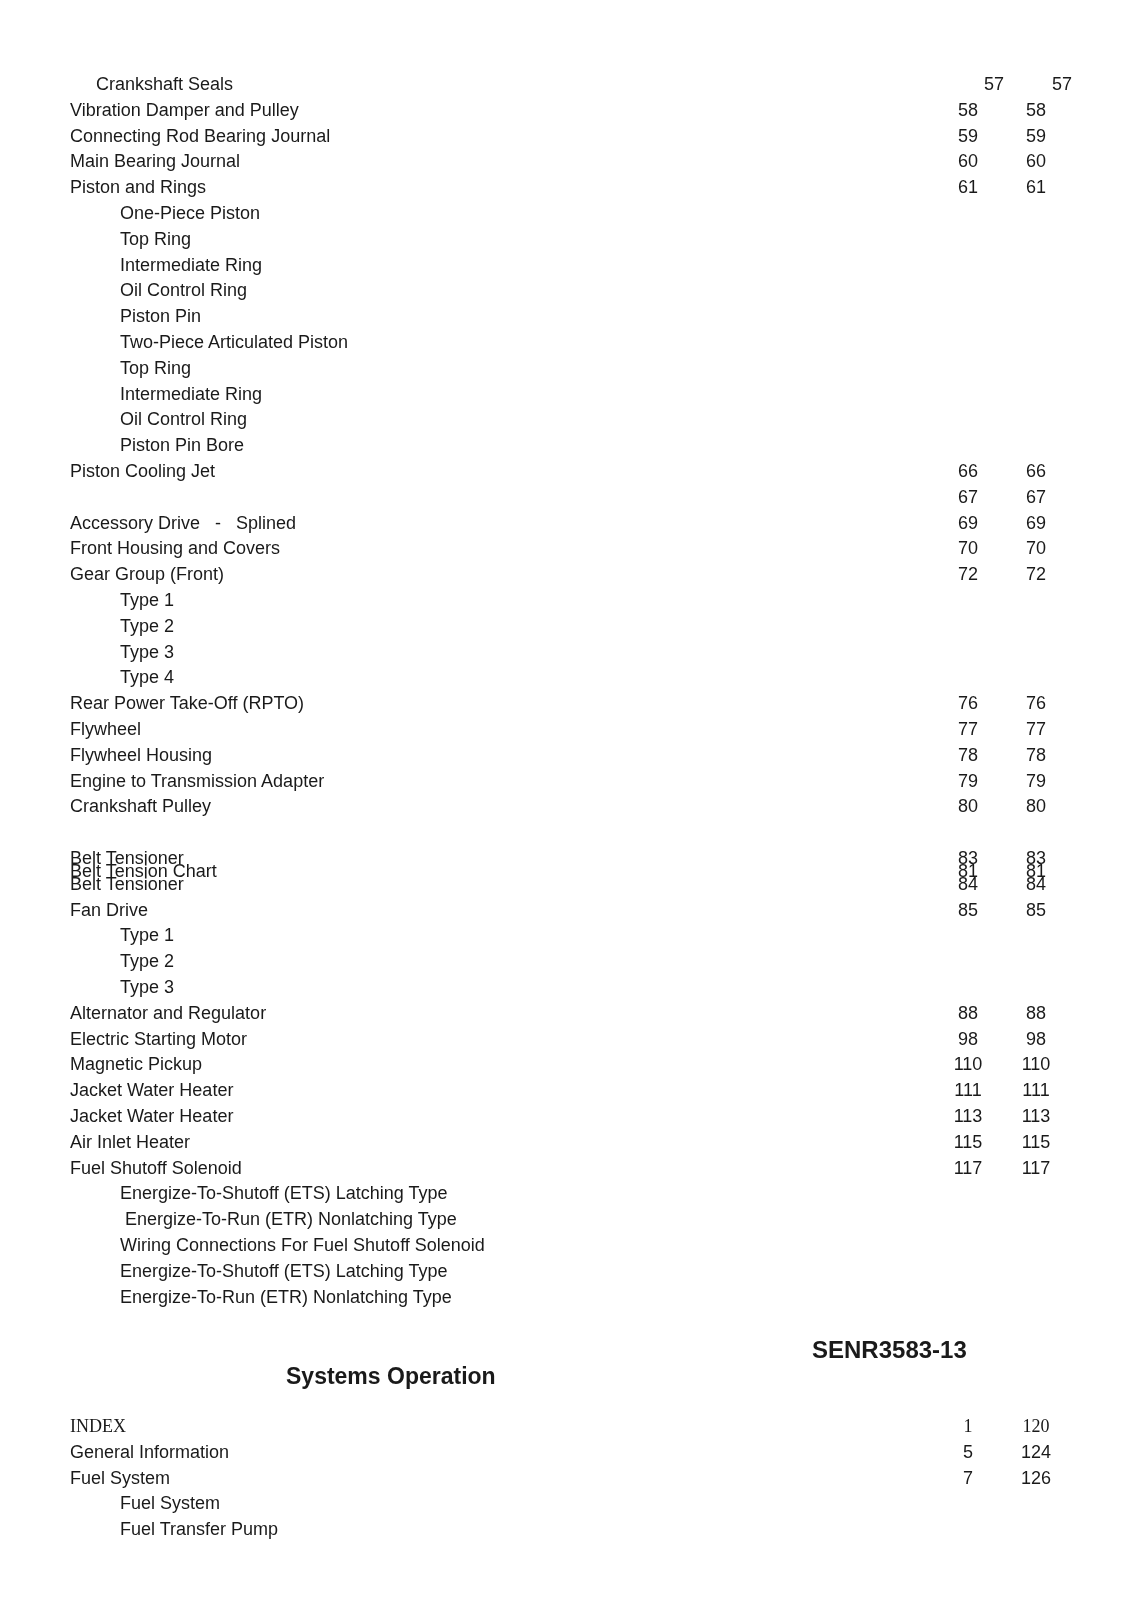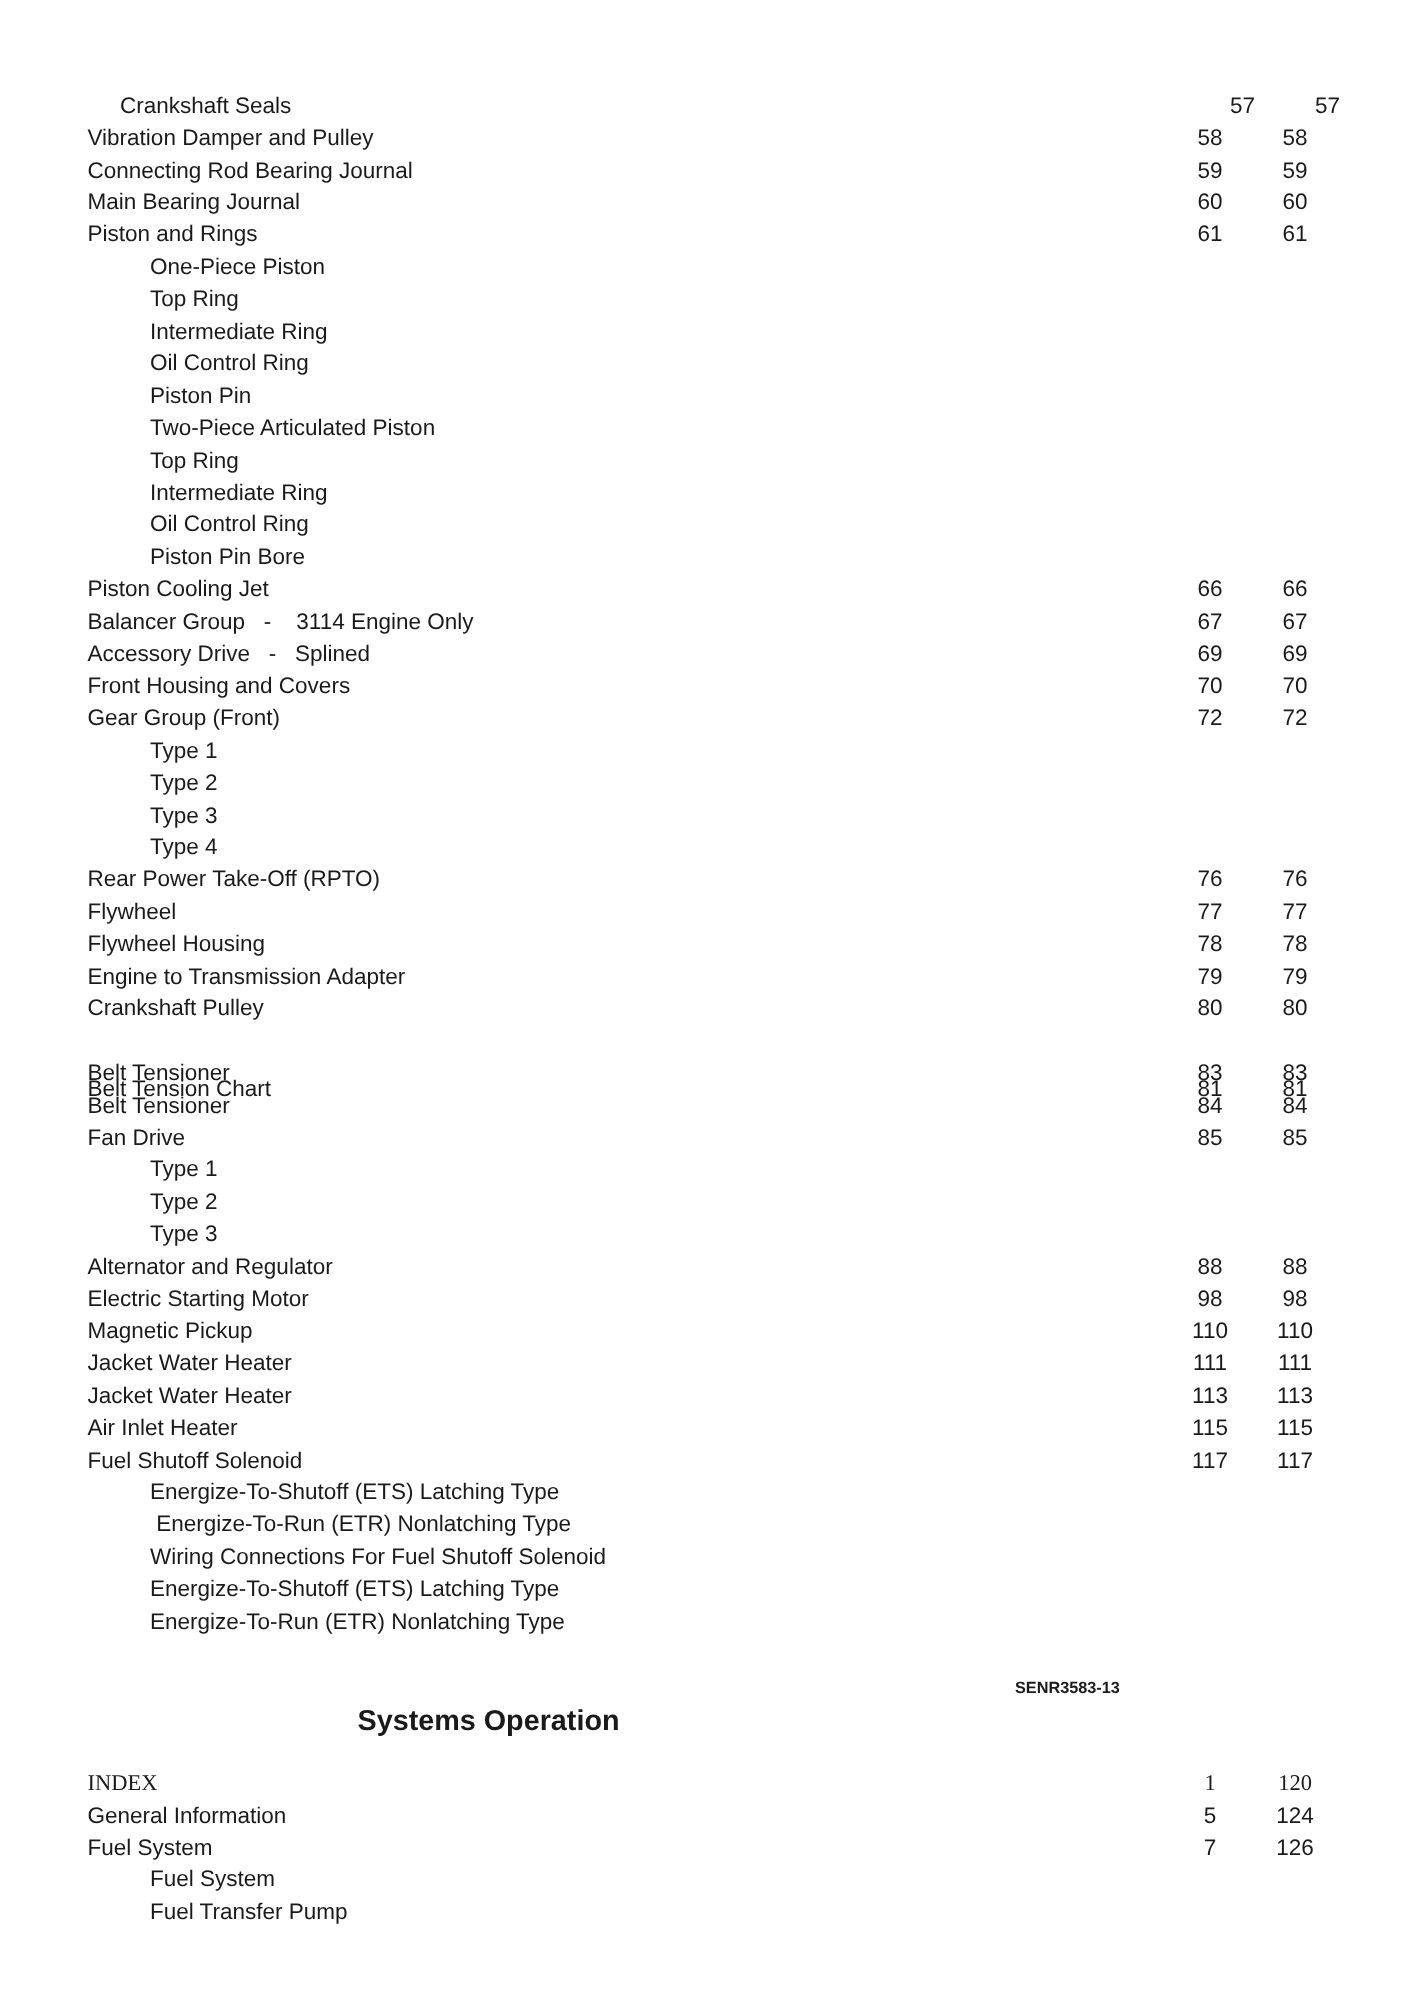--- a/index.html
+++ b/index.html
@@ -9,21 +9,21 @@
     }
     .row {
       position: absolute; left: 0; width: 1130px; height: 26px;
       font-size: 18px; line-height: 26px;
     }
     .row .title { position: absolute; left: 70px; white-space: pre; }
     .row.sub .title { left: 120px; }
     .row .p1 { position: absolute; left: 940px; width: 56px; text-align: center; }
     .row .p2 { position: absolute; left: 1008px; width: 56px; text-align: center; }
     .doc-id {
-      position: absolute; left: 812px; top: 1337px; font-size: 13px; font-weight: bold;
+      position: absolute; left: 812px; top: 1337px; font-size: 24px; font-weight: bold;
       line-height: 26px;
     }
     .section-title {
       position: absolute; left: 286px; top: 1363px; font-size: 23px; font-weight: bold;
       line-height: 26px;
     }
   </style>
 </head>
 <body>
 
@@ -102,21 +102,20 @@
       <span class="title">Piston Pin Bore</span>
       <span class="p1"></span>
       <span class="p2"></span>
     </div>
     <div class="row" style="top: 458px;">
       <span class="title">Piston Cooling Jet</span>
       <span class="p1">66</span>
       <span class="p2">66</span>
     </div>
     <div class="row" style="top: 483.8px;">
-      <span class="title">Balancer Group   -    3114 Engine Only</span>
       <span class="p1">67</span>
       <span class="p2">67</span>
     </div>
     <div class="row" style="top: 509.6px;">
       <span class="title">Accessory Drive   -   Splined</span>
       <span class="p1">69</span>
       <span class="p2">69</span>
     </div>
     <div class="row" style="top: 535.4px;">
       <span class="title">Front Housing and Covers</span>

